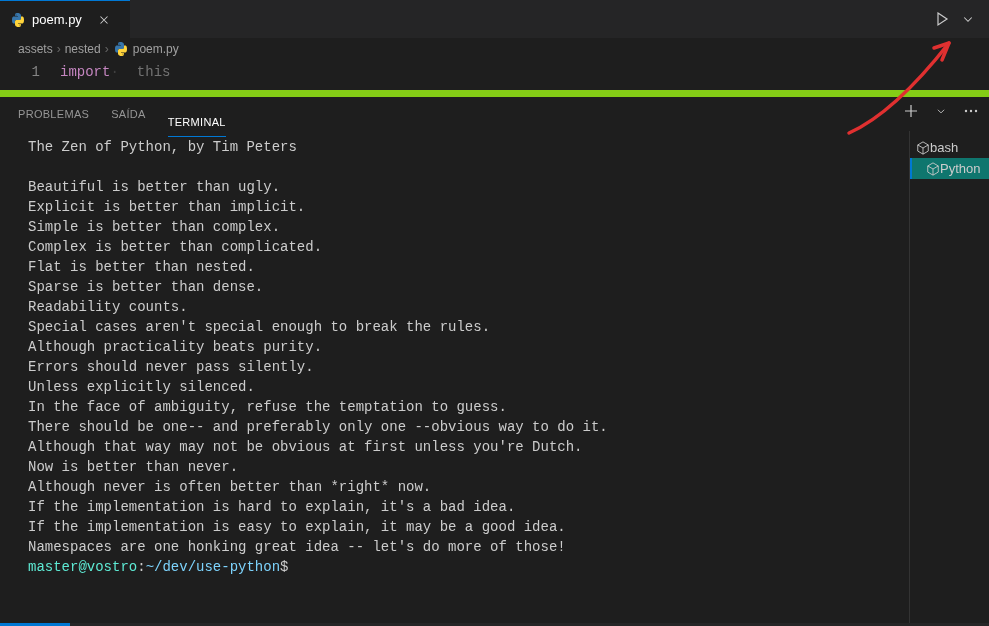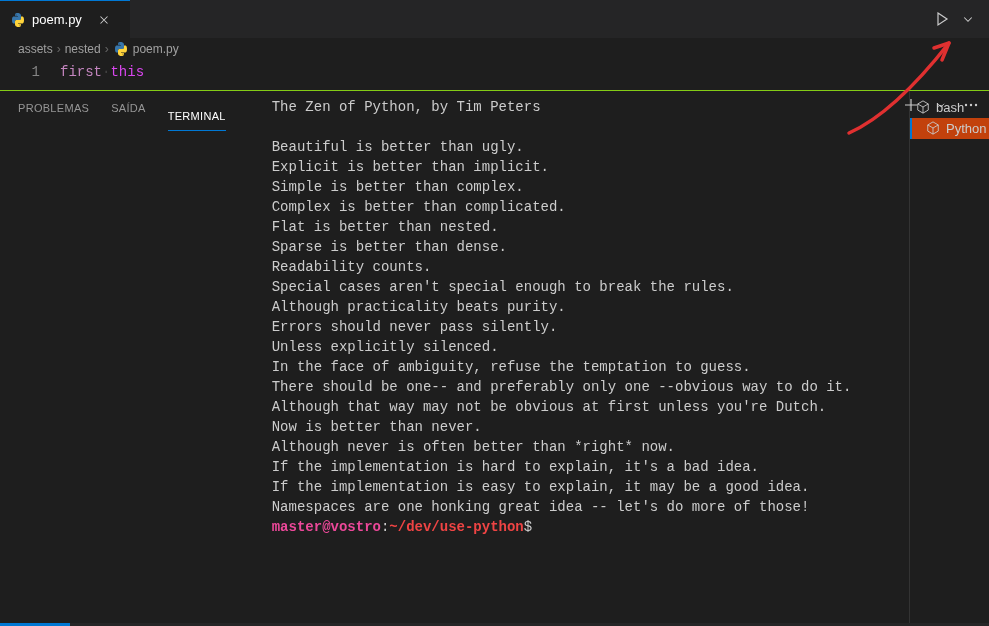--- a/index.html
+++ b/index.html
@@ -95,26 +95,27 @@
       font-family: Consolas, "Courier New", monospace;
       font-size: 14px;
       line-height: 20px;
     }
     .code-area {
       font-family: Consolas, "Courier New", monospace;
       font-size: 14px;
       line-height: 20px;
     }
     .kw-import { color: #c586c0; }
-    .kw-module { color: #d946ef; }
+    .kw-module { color: #737373; margin-left: 18px; }
     .dot-space { color: #404040; }
     .panel {
-      border-top: 1px solid #84cc16;
+      border-top: 7px solid #84cc16;
       height: calc(626px - 38px - 22px - 30px);
       display: flex;
+      flex-direction: column;
       position: relative;
     }
     .panel-tabs {
       display: flex;
       align-items: center;
       height: 34px;
       padding: 0 18px;
       gap: 22px;
       font-size: 11px;
     }
@@ -182,50 +183,49 @@
       white-space: pre-wrap;
       overflow: hidden;
     }
     .terminal-sidebar {
       width: 80px;
       border-left: 1px solid #333;
       padding: 6px 0;
     }
     .terminal-entry {
       display: flex;
-      align-items: flex-start;
-      gap: 6px;
+      align-items: flex-end;
       padding: 3px 6px;
       font-size: 13px;
       color: #cccccc;
       position: relative;
     }
     .terminal-entry.active {
-      background: #c2410c;
+      background: #0f766e;
       padding-left: 16px;
     }
     .terminal-entry.active::before {
       content: "";
       position: absolute;
       left: 0;
       top: 0;
       bottom: 0;
       width: 2px;
       background: #0078d4;
     }
     .cube-icon {
       width: 14px;
       height: 14px;
       display: flex;
       align-items: center;
       justify-content: center;
       color: #cccccc;
     }
-    .prompt-user { color: #ec4899; font-weight: bold; }
-    .prompt-path { color: #ef4444; font-weight: bold; }
+    .prompt-user { color: #5eead4; font-weight: normal; }
+    .prompt-path { color: #7dd3fc; font-weight: normal; }
     .prompt-colon { color: #cccccc; }
     .arrow-annotation {
       position: absolute;
       top: 28px;
       right: 20px;
       width: 130px;
       height: 110px;
       pointer-events: none;
     }
     .status-bar {
@@ -286,21 +286,21 @@
     </svg>
     <span>poem.py</span>
   </span>
 </div>
 
 <div class="editor">
   <div class="gutter">
     <div>1</div>
   </div>
   <div class="code-area">
-    <span class="kw-import">first</span><span class="dot-space">·</span><span class="kw-module">this</span>
+    <span class="kw-import">import</span><span class="dot-space">·</span><span class="kw-module">this</span>
   </div>
 </div>
 
 <div class="panel">
   <div class="panel-tabs">
     <span class="panel-tab">PROBLEMAS</span>
     <span class="panel-tab">SAÍDA</span>
     <span class="panel-tab active">TERMINAL</span>
     <div class="panel-actions">
       <span class="panel-action-icon">

